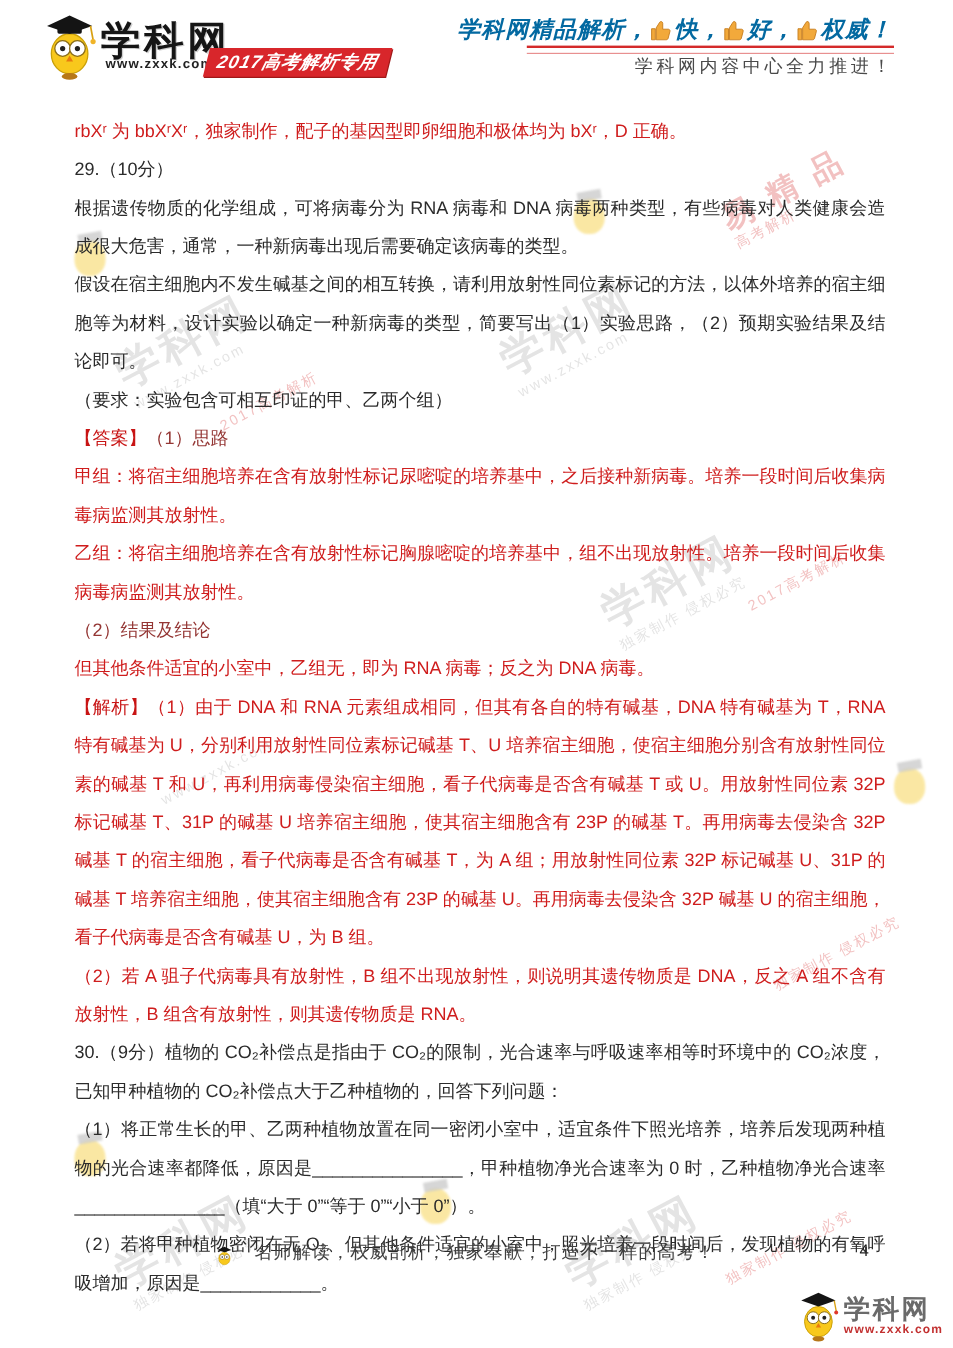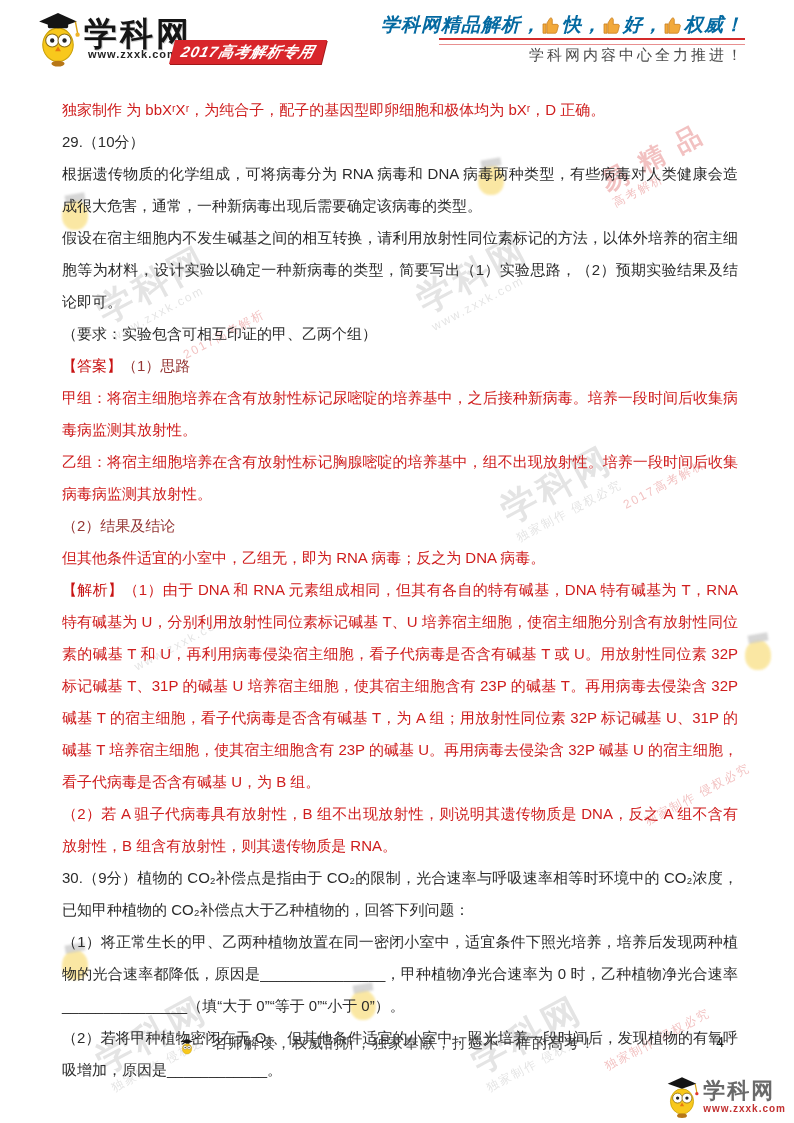--- a/index.html
+++ b/index.html
@@ -142,21 +142,21 @@
       <path d="M1 9h4v12H1z" fill="#f2a93b" stroke="#c77d1e"></path>
       <path d="M6 21h10.5c1.2 0 2.2-.8 2.4-2l1.9-7.2c.3-1.2-.6-2.3-1.8-2.3h-6V3.2C13 1.4 10.9.5 9.8 1.9L6 8z" fill="#f2a93b" stroke="#c77d1e"></path>
     </svg>
     <span>权威！</span>
   </div>
   <div class="slogan-underline"></div>
   <div class="sub-slogan">学科网内容中心全力推进！</div>
 </div>
 
 <main>
-  <p class="t-red">独家制作 为 bbXʳXʳ，为纯合子，配子的基因型即卵细胞和极体均为 bXʳ，D 正确。</p>
+  <p class="t-red">rbXʳ 为 bbXʳXʳ，独家制作，配子的基因型即卵细胞和极体均为 bXʳ，D 正确。</p>
   <p>29.（10分）</p>
   <p>根据遗传物质的化学组成，可将病毒分为 RNA 病毒和 DNA 病毒两种类型，有些病毒对人类健康会造成很大危害，通常，一种新病毒出现后需要确定该病毒的类型。</p>
   <p>假设在宿主细胞内不发生碱基之间的相互转换，请利用放射性同位素标记的方法，以体外培养的宿主细胞等为材料，设计实验以确定一种新病毒的类型，简要写出（1）实验思路，（2）预期实验结果及结论即可。</p>
   <p>（要求：实验包含可相互印证的甲、乙两个组）</p>
   <p>
     <span class="t-marker">【答案】</span><span class="t-darkred">（1）思路</span>
   </p>
   <p class="t-red">甲组：将宿主细胞培养在含有放射性标记尿嘧啶的培养基中，之后接种新病毒。培养一段时间后收集病毒病监测其放射性。</p>
   <p class="t-red">乙组：将宿主细胞培养在含有放射性标记胸腺嘧啶的培养基中，组不出现放射性。培养一段时间后收集病毒病监测其放射性。</p>
   <p class="t-darkred">（2）结果及结论</p>

